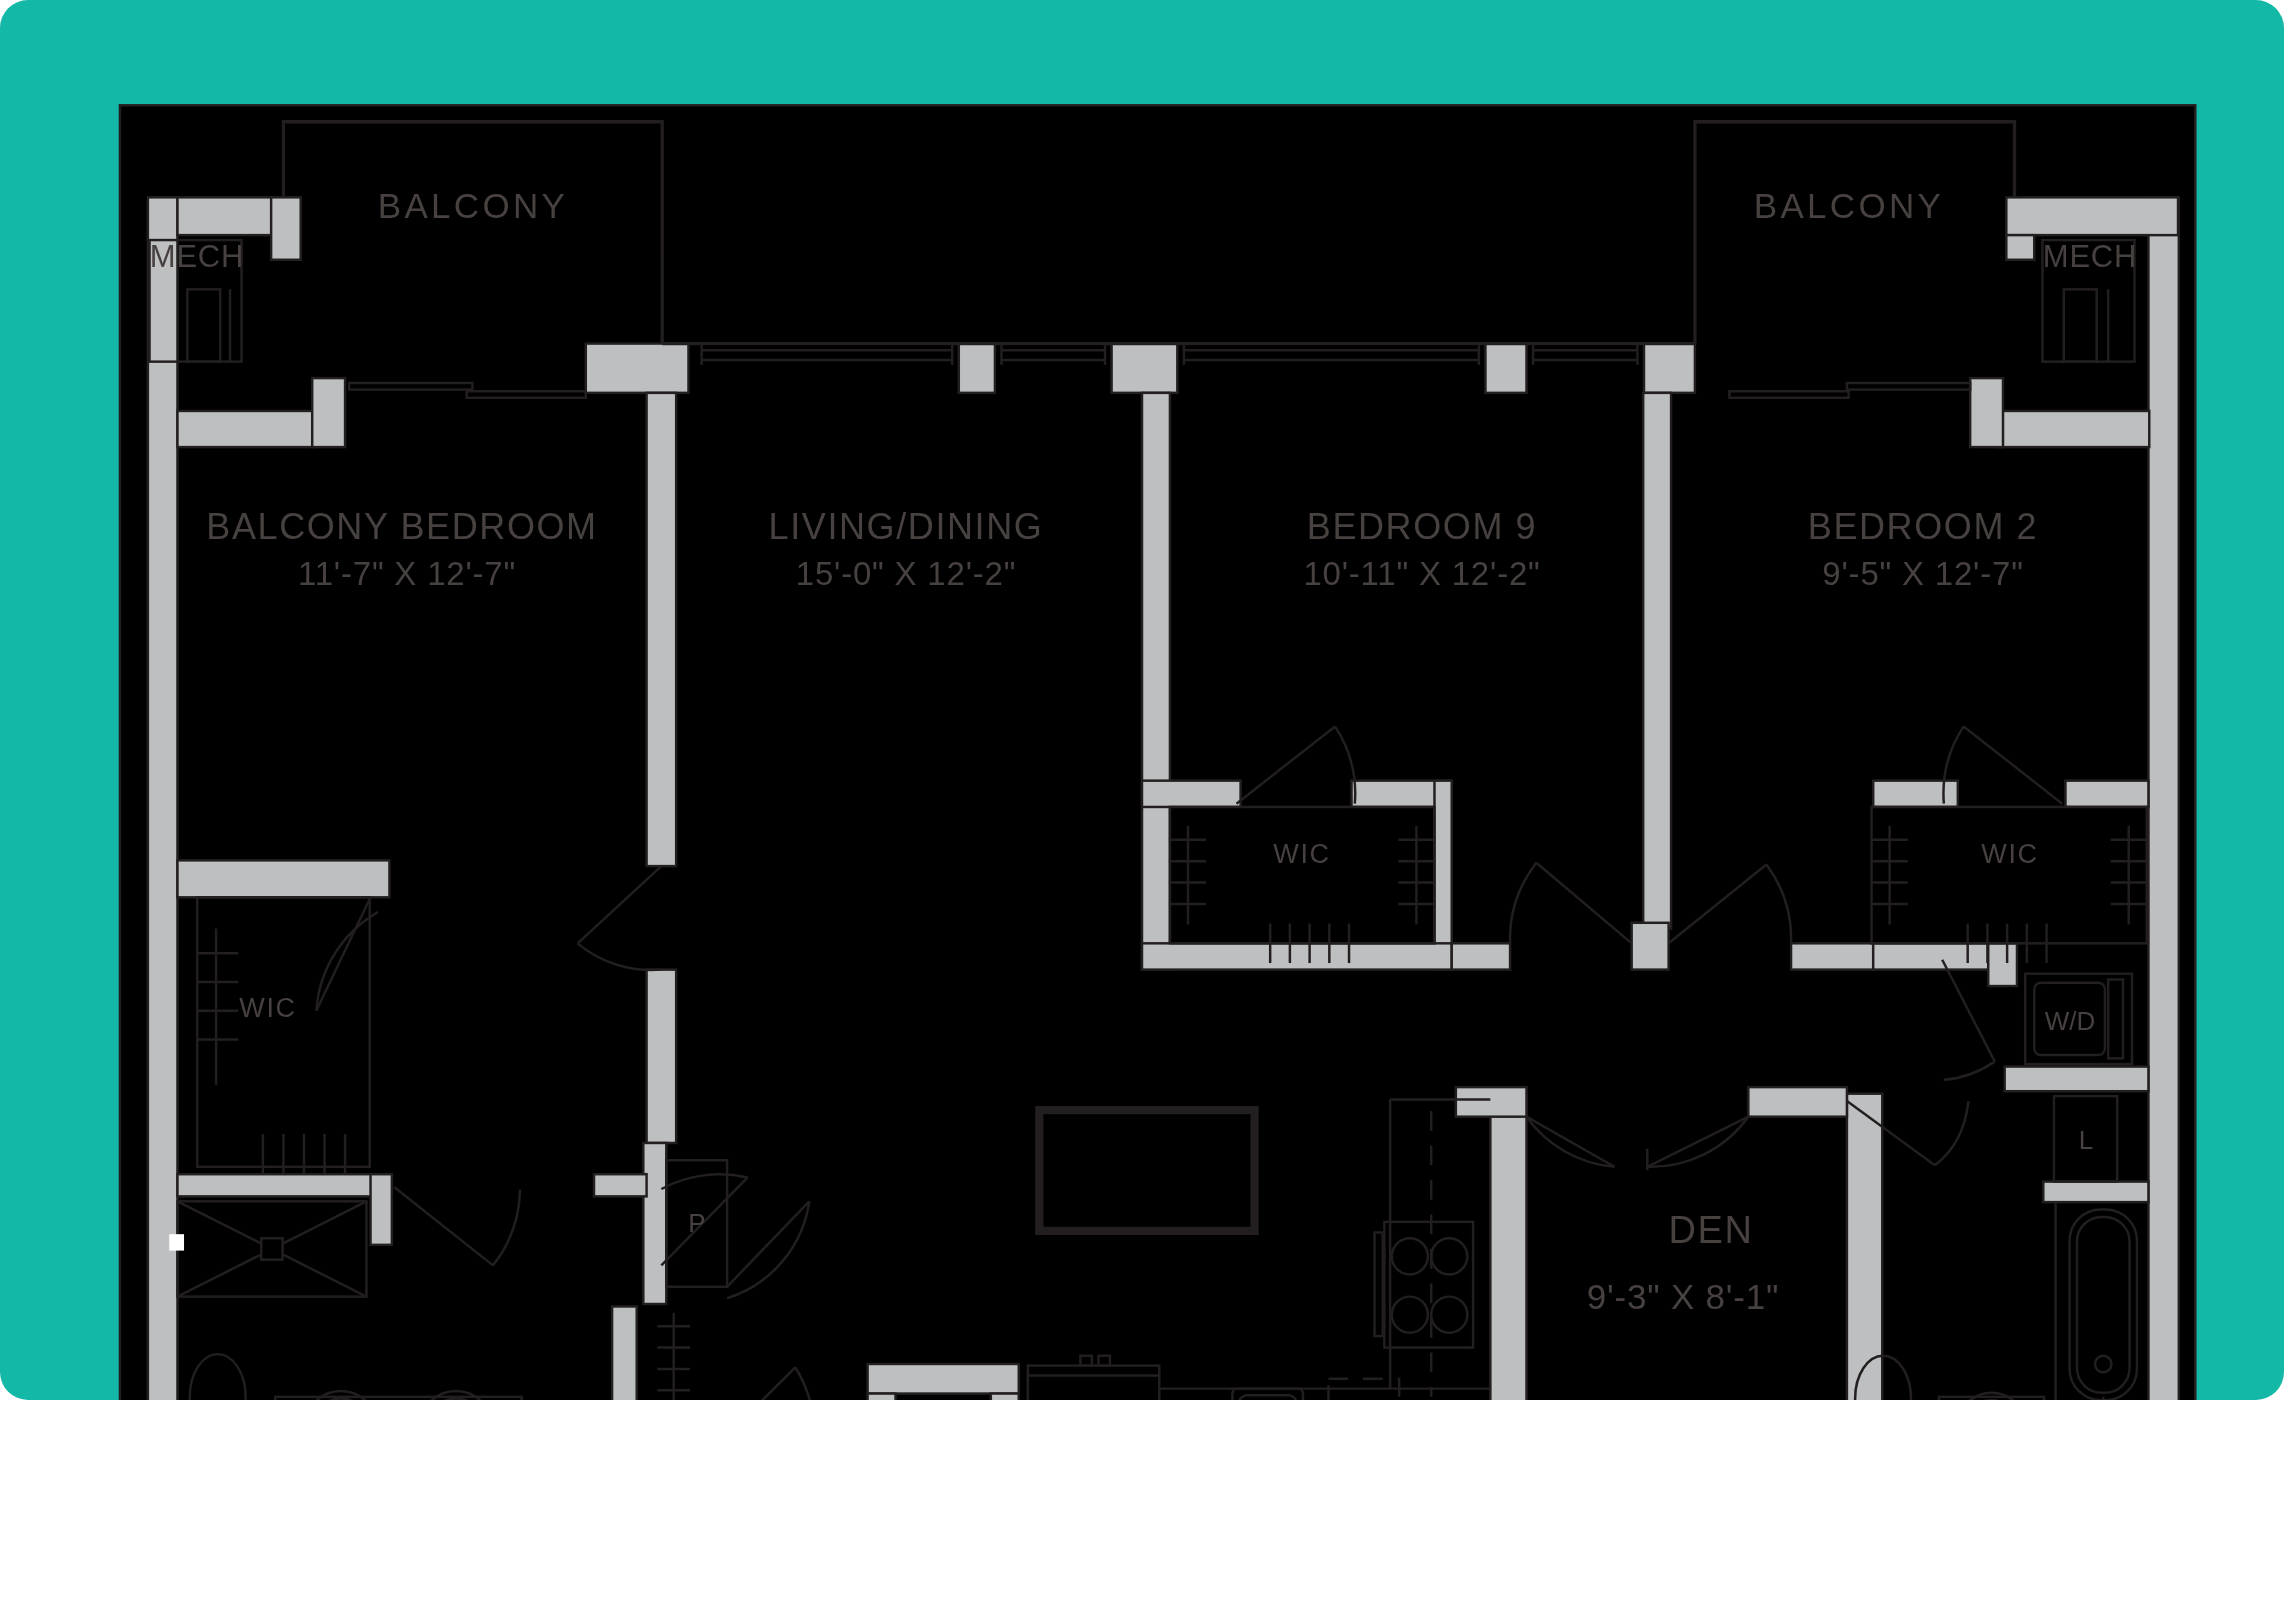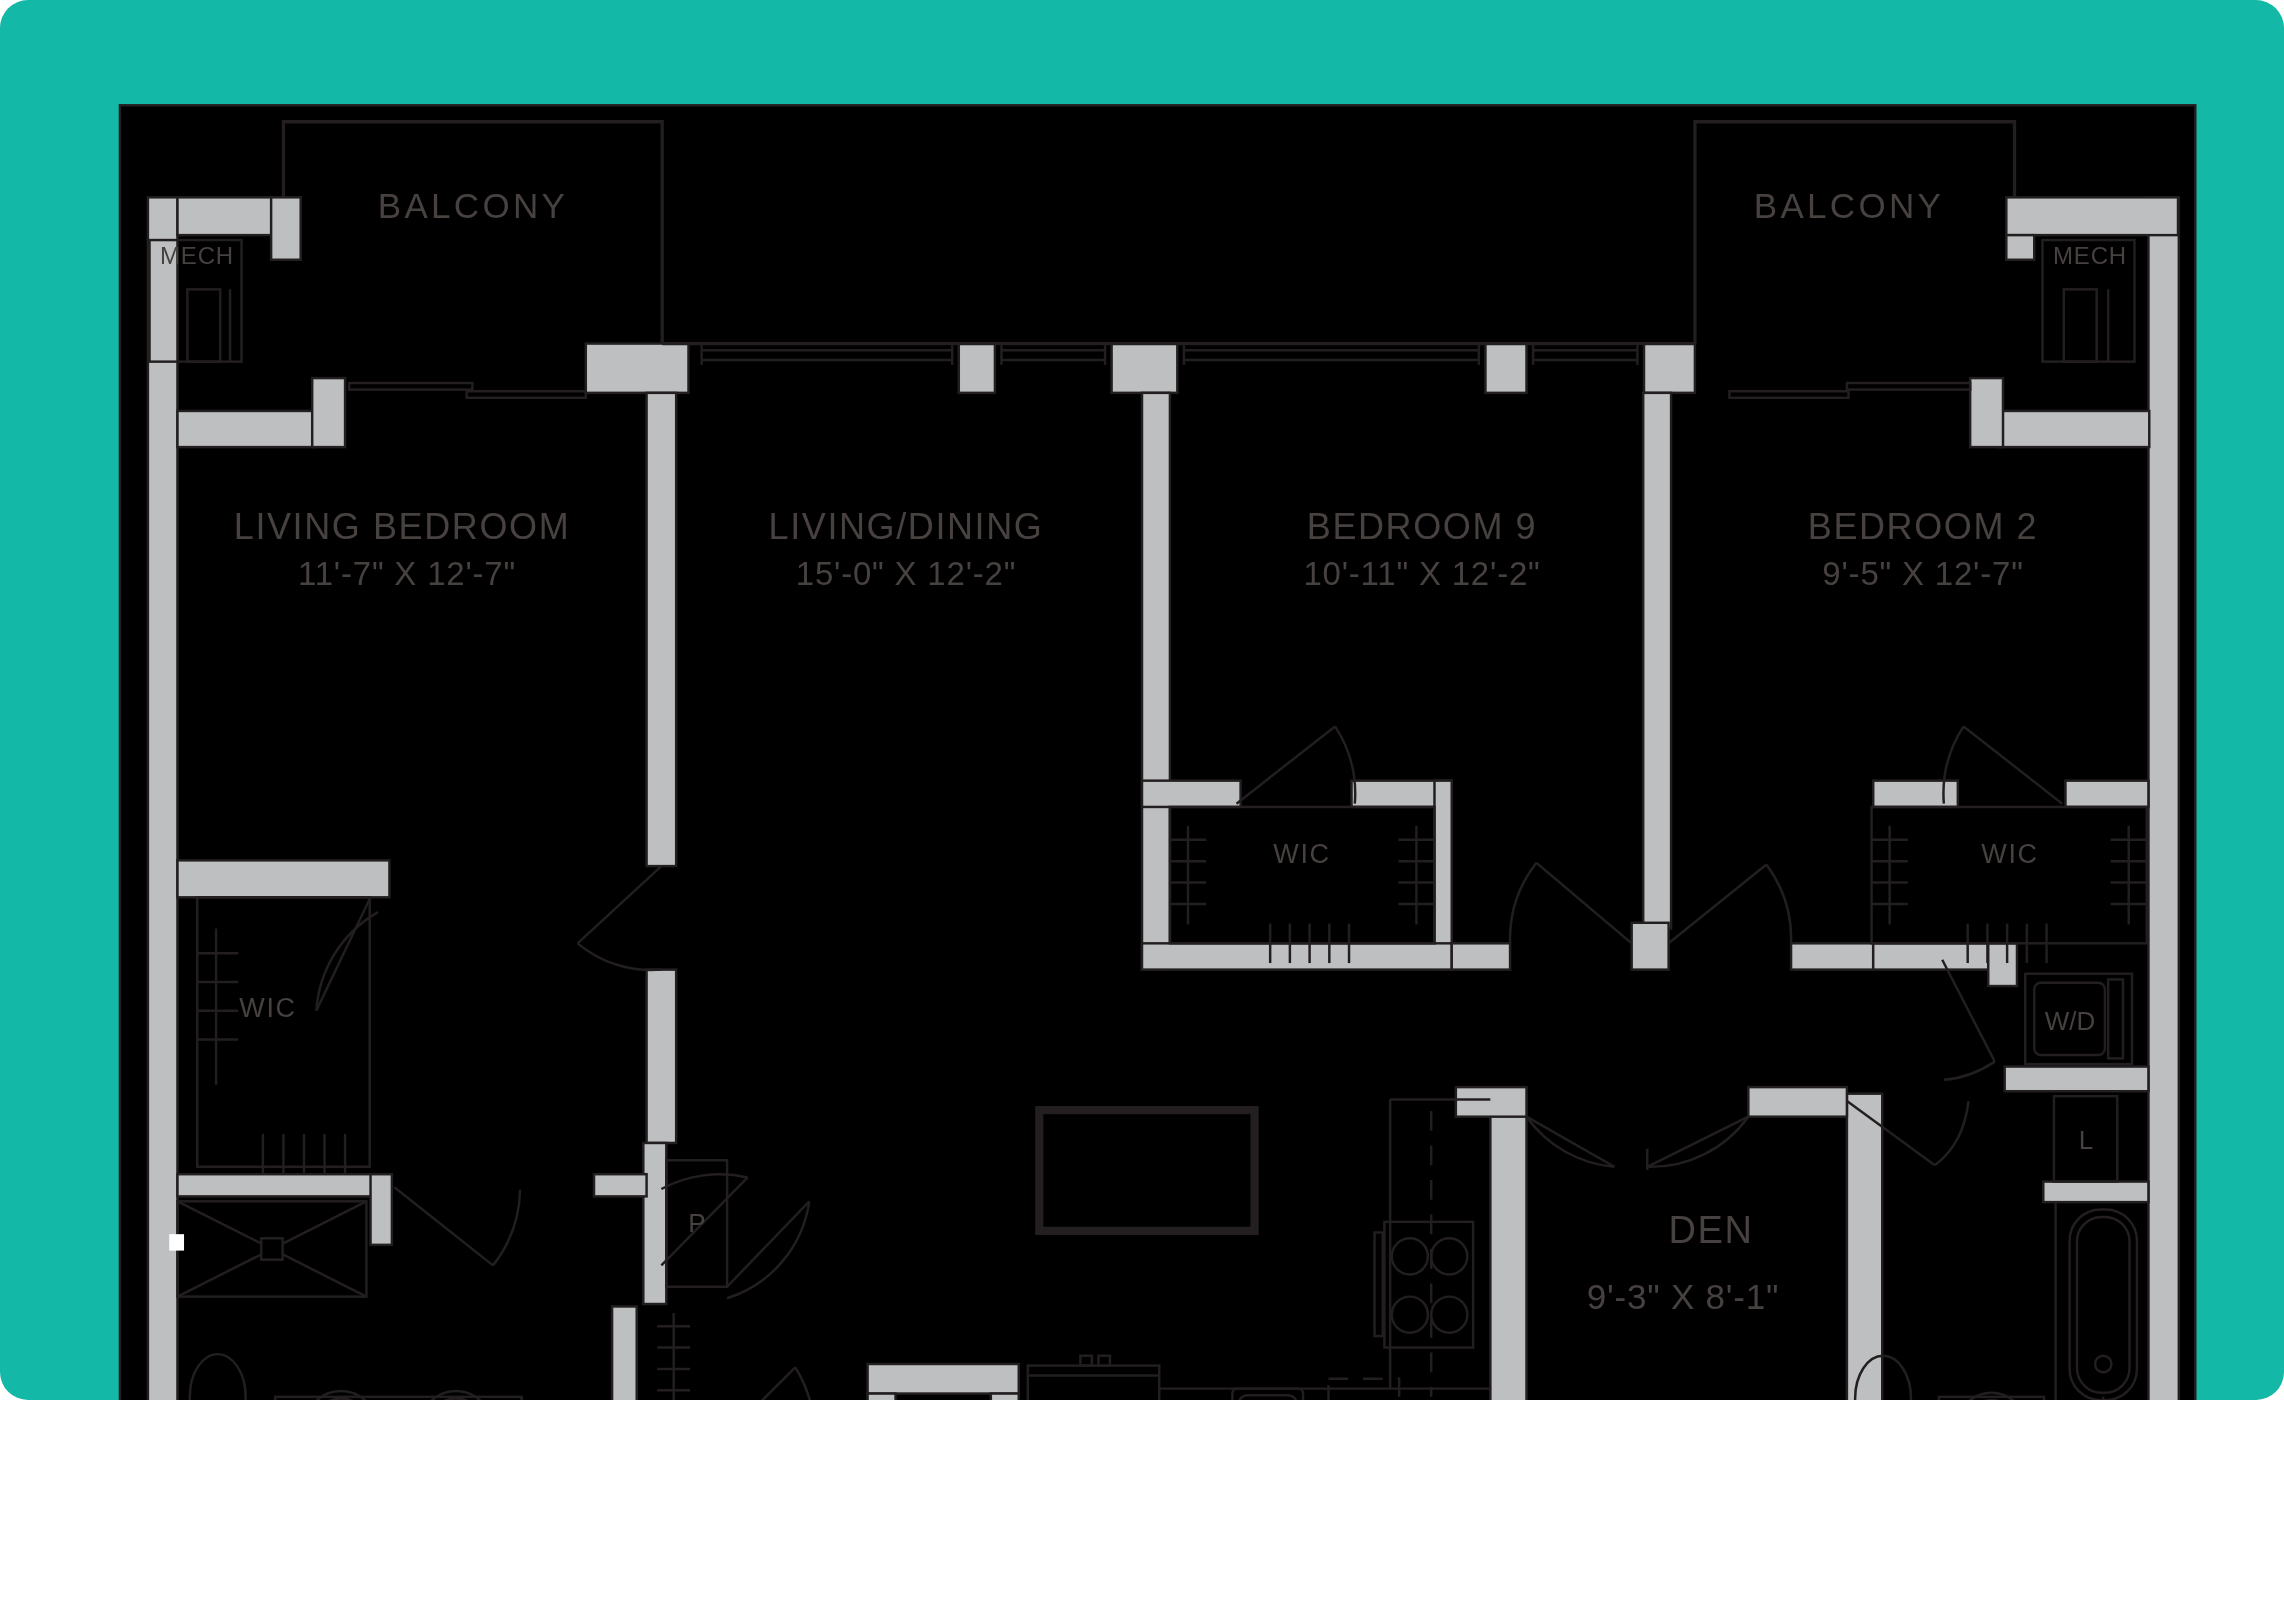--- a/index.html
+++ b/index.html
@@ -6,21 +6,21 @@
   #stage{position:relative;width:2284px;height:1400px;background:#14b8a6;overflow:hidden;
          font-family:"Liberation Sans", sans-serif;border-radius:28px;}
   #plan-svg{position:absolute;left:0;top:0;}
   .lbl{position:absolute;transform:translate(-50%,-50%);color:#474140;white-space:nowrap;
        font-family:"Liberation Sans", sans-serif;line-height:1;}
   .t-balcony{font-size:35px;letter-spacing:3.3px;}
   .t-room{font-size:36px;letter-spacing:1.6px;}
   .t-dim{font-size:33px;letter-spacing:0.8px;}
   .t-den{font-size:38px;letter-spacing:1.6px;margin-left:28px;}
   .t-dendim{font-size:35px;letter-spacing:0.8px;}
-  .t-mech{font-size:24px;letter-spacing:0.8px;text-align:right;}
+  .t-mech{font-size:31px;letter-spacing:0.8px;text-align:right;}
   .t-wic{font-size:27px;letter-spacing:1.6px;}
   .t-small{font-size:26px;text-align:right;}
   .t-dw{font-size:29px;letter-spacing:0.8px;}
 </style>
 </head>
 <body>
 
 <div id="stage">
 
   <svg id="plan-svg" width="2284" height="1618" viewBox="0 0 2780 1969">
@@ -313,21 +313,21 @@
         <rect x="2407" y="1764" width="34" height="10"></rect>
       </g>
     </g>
   </svg>
 
   <div class="lbl t-balcony" style="left:473px;top:205px">BALCONY</div>
   <div class="lbl t-balcony" style="left:1849px;top:205px">BALCONY</div>
   <div class="lbl t-mech" style="left:197px;top:256px">MECH</div>
   <div class="lbl t-mech" style="left:2090px;top:256px">MECH</div>
 
-  <div class="lbl t-room" style="left:402px;top:527px">LIVING BEDROOM</div>
+  <div class="lbl t-room" style="left:402px;top:527px">BALCONY BEDROOM</div>
   <div class="lbl t-dim" style="left:407px;top:573px">11'-7" X 12'-7"</div>
   <div class="lbl t-room" style="left:906px;top:527px">LIVING/DINING</div>
   <div class="lbl t-dim" style="left:906px;top:573px">15'-0" X 12'-2"</div>
   <div class="lbl t-room" style="left:1422px;top:527px">BEDROOM 9</div>
   <div class="lbl t-dim" style="left:1422px;top:573px">10'-11" X 12'-2"</div>
   <div class="lbl t-room" style="left:1923px;top:527px">BEDROOM 2</div>
   <div class="lbl t-dim" style="left:1923px;top:573px">9'-5" X 12'-7"</div>
 
   <div class="lbl t-wic" style="left:268px;top:1008px">WIC</div>
   <div class="lbl t-wic" style="left:1302px;top:854px">WIC</div>

